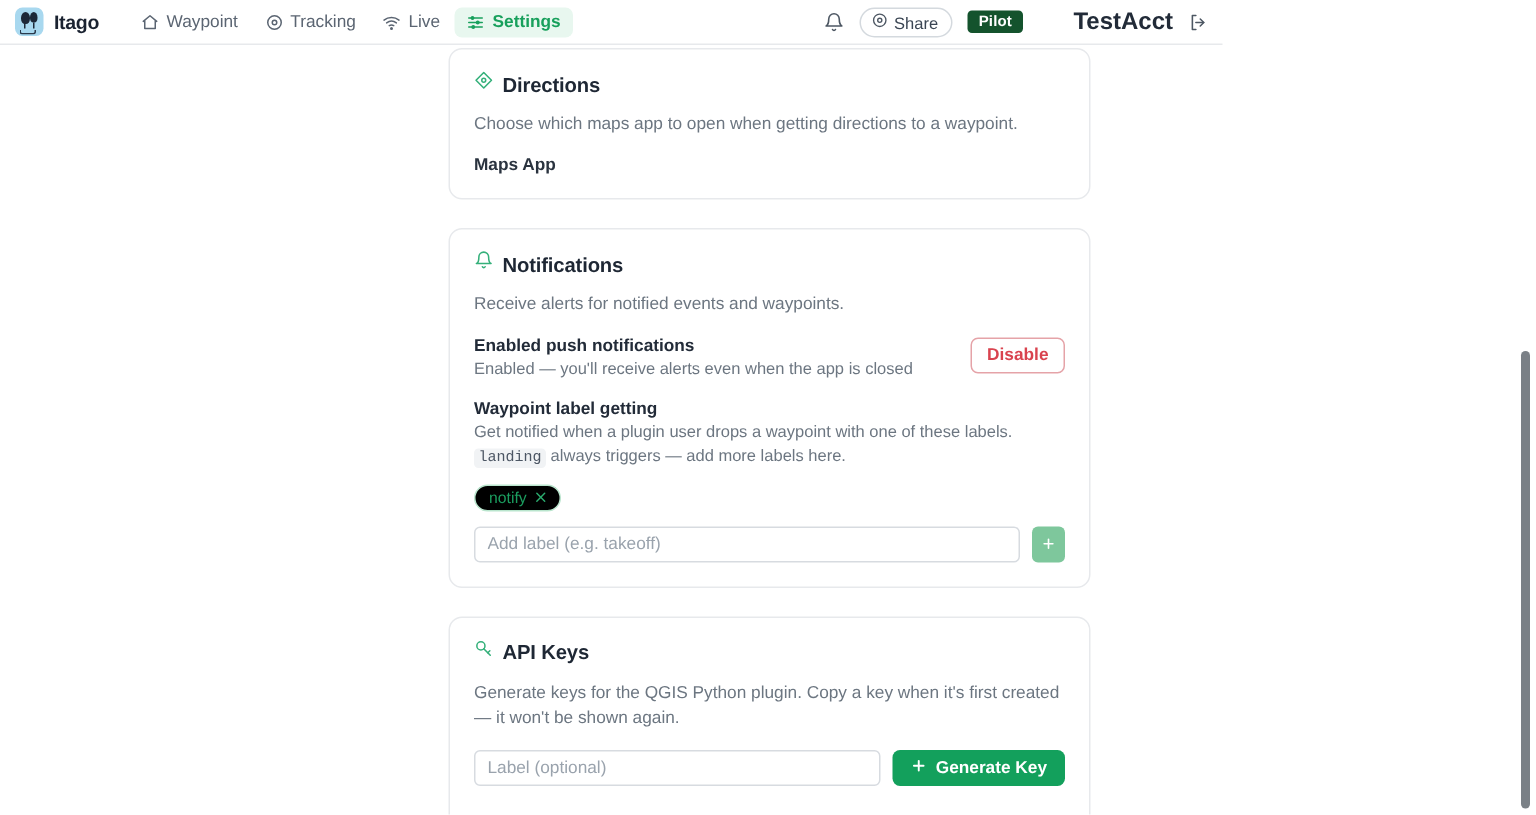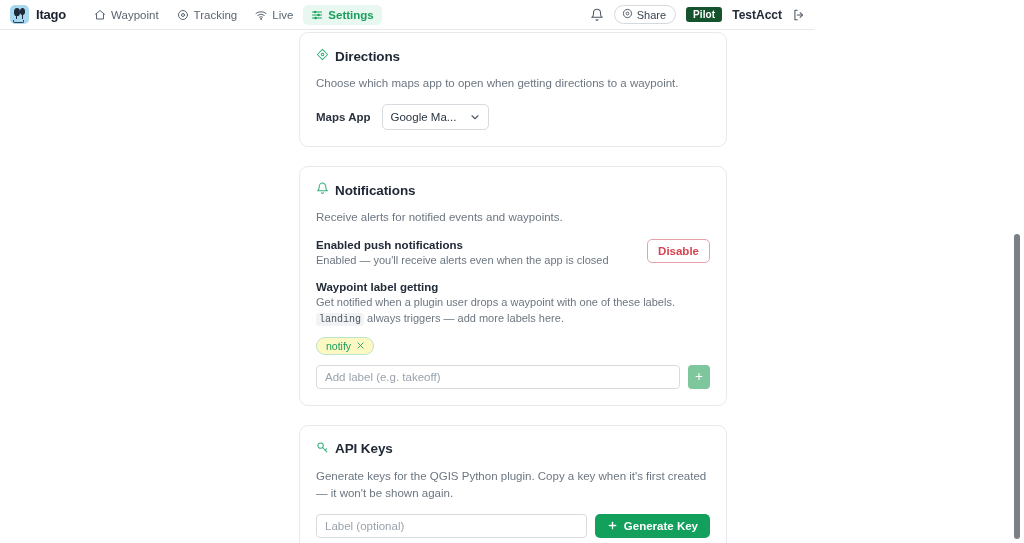--- a/index.html
+++ b/index.html
@@ -72,21 +72,21 @@
     padding: 2px 9px 2px 7px;
     font-size: 11px; color: #3a4553; background: #fff;
     cursor: pointer; white-space: nowrap;
   }
   .pilot-badge {
     background: #14532d; color: #fff;
     font-size: 10px; font-weight: 700;
     padding: 2px 7px; border-radius: 3px;
     letter-spacing: 0.1px;
   }
-  .acct-name { font-size: 12px; font-weight: 700; color: #222b38; white-space: nowrap; }
+  .acct-name { font-size: 16px; font-weight: 700; color: #222b38; white-space: nowrap; margin-left: 24px; }
   .logout-btn { cursor: pointer; display: flex; align-items: center; }
 
   
   .scroll-area {
     position: absolute; top: 30px; left: 0;
     width: 1024px; height: 513px;
     background: #ffffff;
     overflow: hidden;
   }
   .content {
@@ -151,21 +151,21 @@
     font-family: inherit;
   }
   code.inline {
     font-family: "Liberation Mono", monospace;
     font-size: 10px; background: #f1f3f5; color: #4c5664;
     padding: 1px 3px; border-radius: 3px;
   }
   .chip-row { display: flex; flex-wrap: wrap; gap: 6px; margin: 9px 0 10px 0; }
   .chip {
     display: inline-flex; align-items: center; gap: 5px;
-    background: #fef9c3; border: 1px solid #b9e5cd;
+    background: #000000; border: 1px solid #b9e5cd;
     color: #1b9d5f; border-radius: 11px;
     font-size: 10.5px; padding: 2px 8px 2px 9px;
   }
   .chip .x { cursor: pointer; display: flex; align-items: center; }
 
   .add-row { display: flex; align-items: stretch; gap: 8px; }
   .txt-input {
     flex: 1 1 auto; height: 24px;
     border: 1px solid #d7dbe0; border-radius: 4px;
     background: #fff; font-size: 11.5px; color: #2b3542;
@@ -312,28 +312,20 @@
           <svg width="13" height="13" viewBox="0 0 24 24" fill="none" stroke="#34b07a" stroke-width="1.9" stroke-linejoin="round">
             <path d="M12 2.5 21.5 12 12 21.5 2.5 12z"></path>
             <circle cx="12" cy="12" r="2.4"></circle>
           </svg>
         </span>
         <span class="card-title">Directions</span>
       </div>
       <p class="card-desc">Choose which maps app to open when getting directions to a waypoint.</p>
       <div class="maps-row">
         <span class="maps-label">Maps App</span>
-        <div class="select-box">
-          <span class="val">Google Ma...</span>
-          <span class="chev">
-            <svg width="12" height="12" viewBox="0 0 24 24" fill="none" stroke="#4d5763" stroke-width="2.2" stroke-linecap="round" stroke-linejoin="round">
-              <path d="M6 9.5l6 6 6-6"></path>
-            </svg>
-          </span>
-        </div>
       </div>
     </section>
 
     <section class="card">
       <div class="card-head">
         <span>
           <svg width="13" height="13" viewBox="0 0 24 24" fill="none" stroke="#34b07a" stroke-width="1.9" stroke-linecap="round" stroke-linejoin="round">
             <path d="M18 8a6 6 0 0 0-12 0c0 7-3 8-3 8h18s-3-1-3-8"></path>
             <path d="M10.3 20a1.9 1.9 0 0 0 3.4 0"></path>
           </svg>

